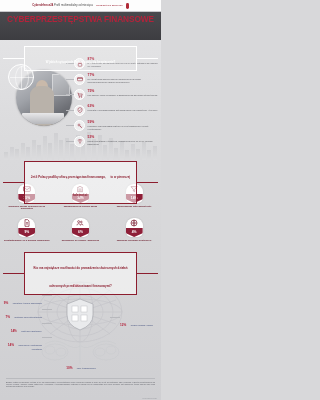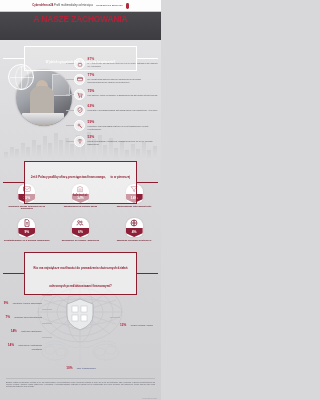--- a/index.html
+++ b/index.html
@@ -135,21 +135,21 @@
     <span class="brand">
       <span>Cyberdefence24</span><span class="b2"> Profil multimedialny od miesiąca</span>
     </span>
     <span class="topnav">PRZEJDŹ DO SERWISU</span>
     <span class="mic-ico"></span>
   </div>
   <div class="tophr"></div>
 
   <div class="header">
     <div class="title">
-      <span class="l2">A NASZE ZACHOWANIA</span>
+      <span class="l1">CYBERPRZESTĘPSTWA FINANSOWE</span>
     </div>
   </div>
 
   <div class="sechead dark" style="top:46px;">
     <span class="wing l"></span>
     <span class="wing r"></span>
     <span class="t">W jakich sytuacjach Polacy czują się bezpiecznie?</span>
   </div>
 
   <div class="photo-wrap">

